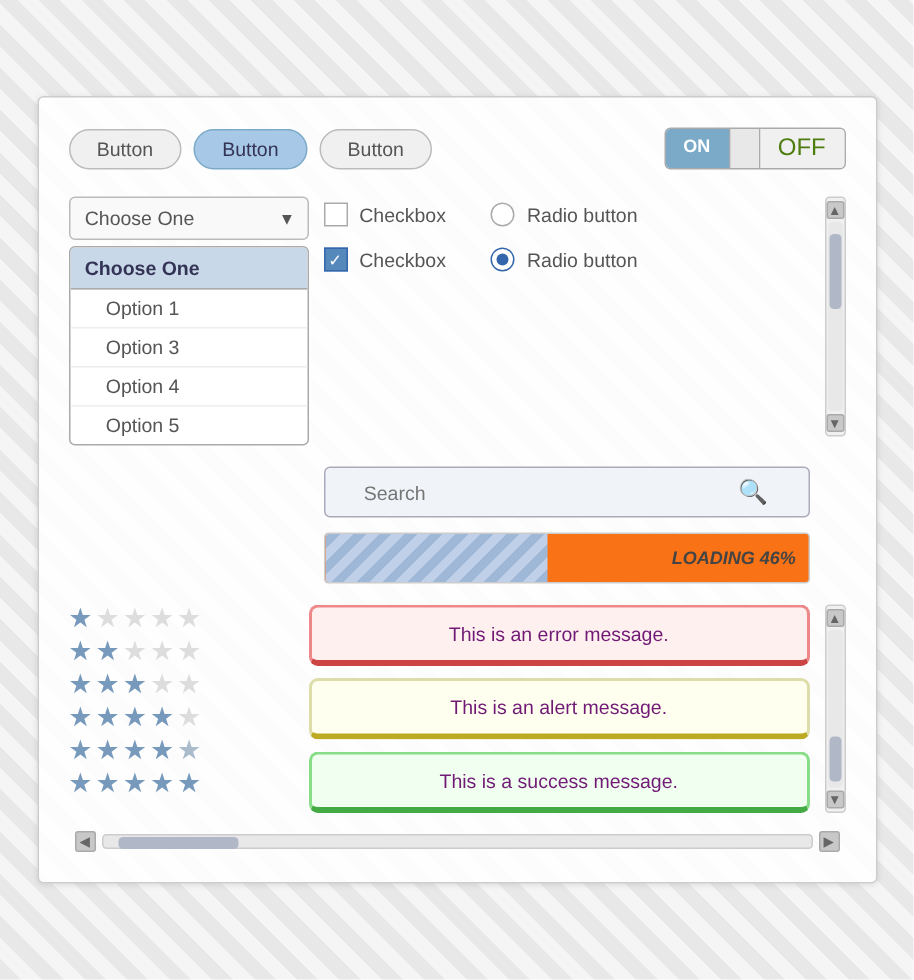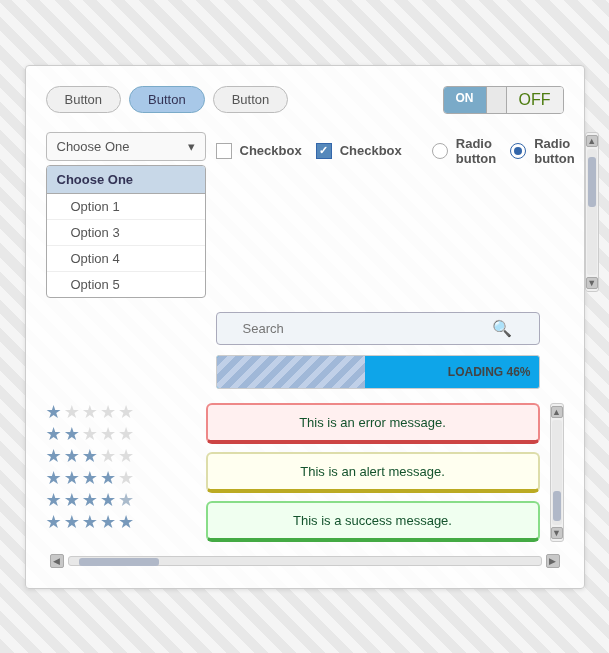--- a/index.html
+++ b/index.html
@@ -120,23 +120,22 @@
     }
     .dropdown-item:last-child { border-bottom: none; }
 
     .checkboxes-radios {
       display: flex;
       gap: 30px;
     }
 
     .checkbox-group, .radio-group {
       display: flex;
-      flex-direction: row;
+      flex-direction: column;
       gap: 14px;
-      font-weight: bold;
     }
 
     .check-item, .radio-item {
       display: flex;
       align-items: center;
       gap: 8px;
       font-size: 13px;
       color: #555;
     }
 
@@ -197,25 +196,26 @@
     }
 
     .search-icon {
       color: #557;
       font-size: 16px;
     }
 
     .progress-bar-container {
       flex: 1;
       height: 34px;
-      background: #0ea5e9;
+      background: #f97316;
       border-radius: 3px;
       overflow: hidden;
       position: relative;
       border: 1px solid #ccc;
+      font-style: italic;
     }
 
     .progress-fill {
       height: 100%;
       width: 46%;
       background: repeating-linear-gradient(
         -45deg,
         #a0b8d8 0px, #a0b8d8 6px,
         #c0d0e8 6px, #c0d0e8 12px
       );
@@ -256,21 +256,21 @@
       display: flex;
       flex-direction: column;
       gap: 8px;
     }
 
     .msg-box {
       border-radius: 6px;
       padding: 10px 14px;
       font-size: 13px;
       text-align: center;
-      color: #14532d;
+      color: #701a75;
     }
 
     .msg-error {
       background: #fff0f0;
       border-top: 2px solid #e88;
       border-left: 2px solid #e88;
       border-right: 2px solid #e88;
       border-bottom: 4px solid #cc4444;
     }
 

